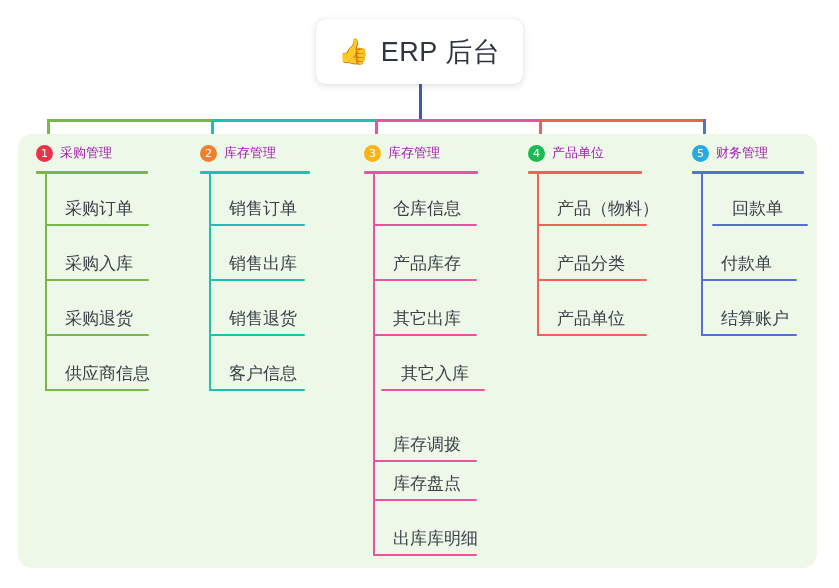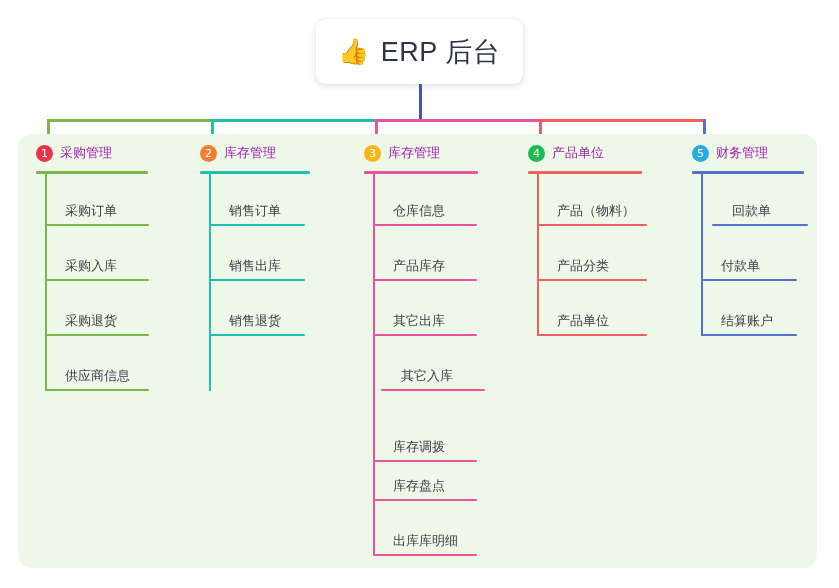--- a/index.html
+++ b/index.html
@@ -54,21 +54,21 @@
     flex:none;
   }
   .col-title{font-size:13px;color:#a21caf;}
   .head-rule{position:absolute;left:0;height:3px;border-radius:1px;}
 
   .spine{position:absolute;width:2px;}
 
   .leaf{position:absolute;}
   .leaf-label{
     position:absolute;left:20px;bottom:6px;
-    font-size:13px;color:#3a4049;white-space:nowrap;
+    font-size:17px;color:#3a4049;white-space:nowrap;
   }
   .leaf-rule{position:absolute;left:0;bottom:0;height:2px;border-radius:1px;}
 </style>
 </head>
 <body>
 
 <div id="stage">
 
   <div class="title-card">
     <div class="title-inner">
@@ -129,20 +129,24 @@
           <div class="leaf-rule" style="width: 96px; background: rgb(31, 192, 176);"></div>
         </div>
         <div class="leaf" style="left: 9px; top: 117px; width: 96px; height: 30px;">
           <span class="leaf-label">销售出库</span>
           <div class="leaf-rule" style="width: 96px; background: rgb(31, 192, 176);"></div>
         </div>
         <div class="leaf" style="left: 9px; top: 172px; width: 96px; height: 30px;">
           <span class="leaf-label">销售退货</span>
           <div class="leaf-rule" style="width: 96px; background: rgb(31, 192, 176);"></div>
         </div>
+        <div class="leaf" style="left: 9px; top: 227px; width: 96px; height: 30px;">
+          <span class="leaf-label">客户信息</span>
+          <div class="leaf-rule" style="width: 96px; background: rgb(31, 192, 176);"></div>
+        </div>
       </div>
       <div class="col" style="left: 364px; top: 134px; width: 144px; height: 434px;">
         <div class="col-head">
           <span class="badge" style="background: rgb(252, 179, 22);">3</span>
           <span class="col-title">库存管理</span>
         </div>
         <div class="head-rule" style="top: 37px; width: 114px; background: rgb(234, 83, 160);"></div>
         <div class="spine" style="left: 9px; top: 40px; height: 382px; background: rgb(234, 83, 160);"></div>
         <div class="leaf" style="left: 9px; top: 62px; width: 104px; height: 30px;">
           <span class="leaf-label">仓库信息</span>

